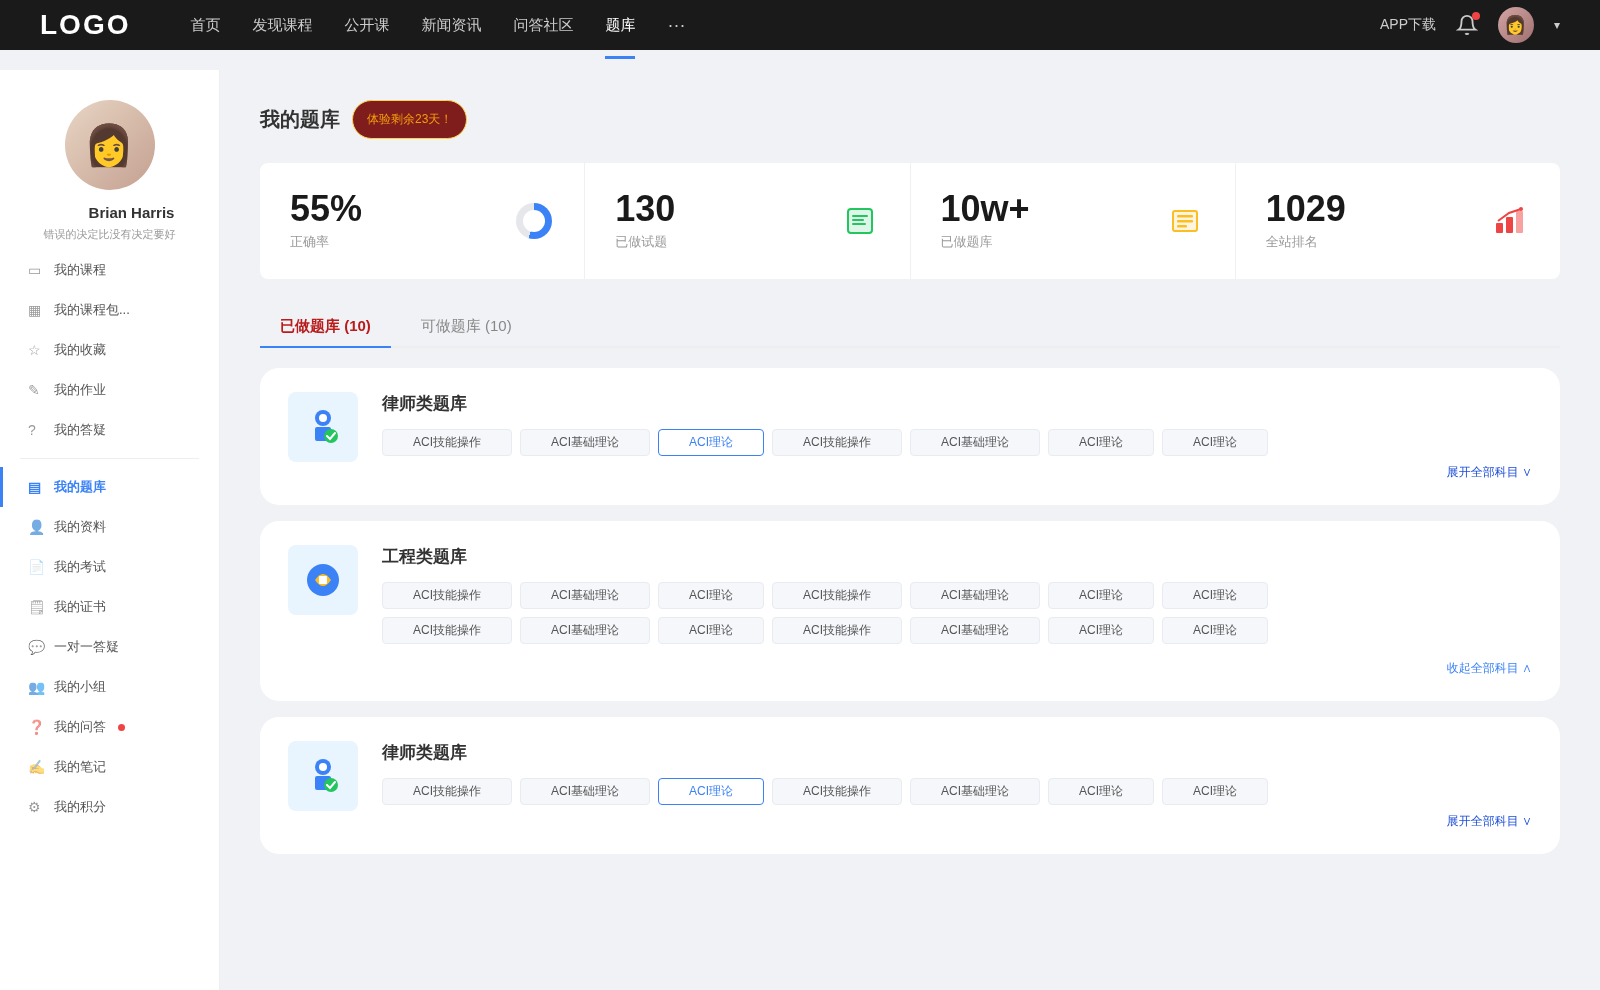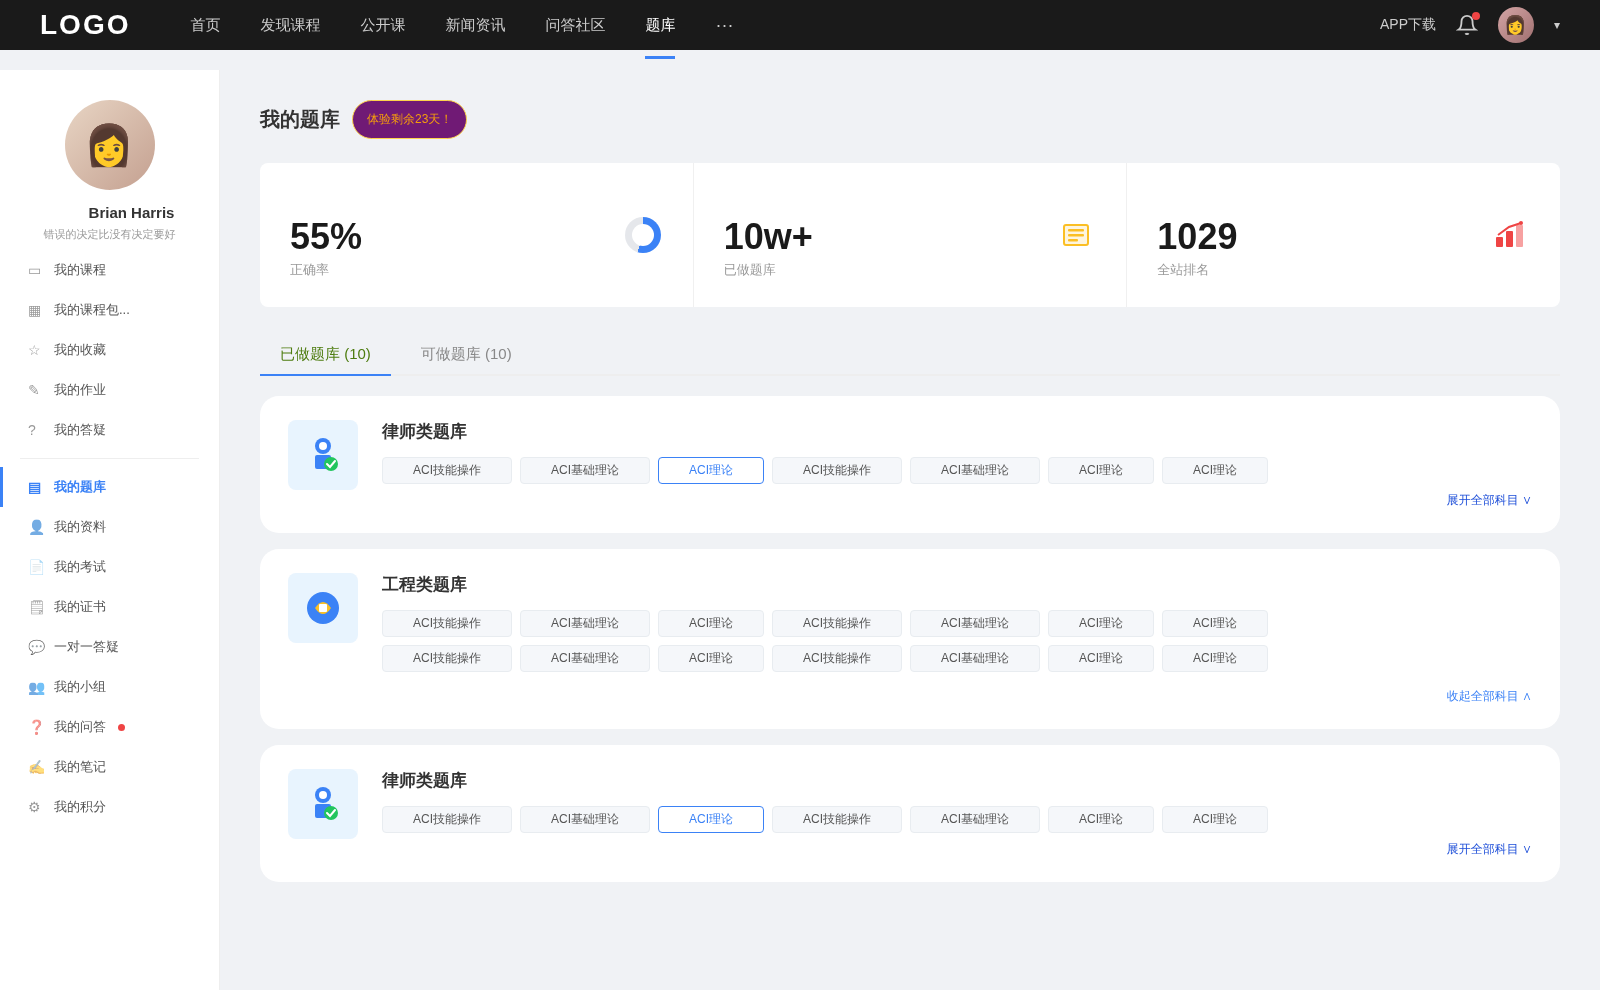--- a/index.html
+++ b/index.html
@@ -19,21 +19,21 @@
     .navbar-logo {
       color: white;
       font-size: 28px;
       font-weight: bold;
       letter-spacing: 2px;
       margin-right: 60px;
     }
     .navbar-menu {
       display: flex;
       align-items: center;
-      gap: 40px;
+      gap: 32px;
       flex: 1;
     }
     .navbar-item {
       color: #ccc;
       font-size: 15px;
       cursor: pointer;
       position: relative;
     }
     .navbar-item.active {
       color: white;
@@ -174,21 +174,21 @@
       align-items: center;
       gap: 12px;
       margin-bottom: 24px;
     }
     .page-title {
       font-size: 20px;
       font-weight: 600;
       color: #333;
     }
     .trial-badge {
-      background: #701a75;
+      background: #7f1d1d;
       color: #f59e0b;
       border: 1px solid #fcd34d;
       border-radius: 20px;
       padding: 10px 14px;
       font-size: 12px;
       font-weight: 500;
     }
 
     
     .stats-row {
@@ -207,21 +207,20 @@
       justify-content: space-between;
       border-right: 1px solid #f0f0f0;
     }
     .stat-card:last-child { border-right: none; }
     .stat-left {}
     .stat-value {
       font-size: 36px;
       font-weight: 700;
       color: #1a1a1a;
       line-height: 1;
-      margin-top: 28px;
     }
     .stat-label {
       font-size: 13px;
       color: #999;
       margin-top: 6px;
     }
     .stat-icon-wrap {
       width: 40px; height: 40px;
       display: flex; align-items: center; justify-content: center;
     }
@@ -251,22 +250,22 @@
     }
     .tab-item {
       padding: 10px 20px;
       font-size: 15px;
       color: #888;
       cursor: pointer;
       position: relative;
       margin-right: 10px;
     }
     .tab-item.active {
-      color: #4d7c0f;
-      font-weight: 400;
+      color: #b91c1c;
+      font-weight: 700;
     }
     .tab-item.active::after {
       content: '';
       position: absolute;
       bottom: -2px;
       left: 0; right: 0;
       height: 2px;
       background: #3b82f6;
     }
 
@@ -446,20 +445,35 @@
       <div class="stat-card">
         <div class="stat-left">
           <div class="stat-value">55%</div>
           <div class="stat-label">正确率</div>
         </div>
         <div class="stat-icon-wrap">
           <div class="donut"></div>
         </div>
       </div>
 
+      <div class="stat-card">
+        <div class="stat-left">
+          <div class="stat-value">130</div>
+          <div class="stat-label">已做试题</div>
+        </div>
+        <div class="stat-icon-wrap">
+          <svg width="32" height="32" viewBox="0 0 32 32">
+            <rect x="4" y="4" width="24" height="24" rx="3" fill="#22c55e" opacity="0.15"></rect>
+            <rect x="4" y="4" width="24" height="24" rx="3" fill="none" stroke="#22c55e" stroke-width="2"></rect>
+            <rect x="8" y="10" width="16" height="2" rx="1" fill="#22c55e"></rect>
+            <rect x="8" y="14" width="12" height="2" rx="1" fill="#22c55e"></rect>
+            <rect x="8" y="18" width="14" height="2" rx="1" fill="#22c55e"></rect>
+          </svg>
+        </div>
+      </div>
 
       <div class="stat-card">
         <div class="stat-left">
           <div class="stat-value">10w+</div>
           <div class="stat-label">已做题库</div>
         </div>
         <div class="stat-icon-wrap">
           <svg width="32" height="32" viewBox="0 0 32 32">
             <rect x="4" y="6" width="24" height="20" rx="2" fill="#fbbf24" opacity="0.15"></rect>
             <rect x="4" y="6" width="24" height="20" rx="2" fill="none" stroke="#fbbf24" stroke-width="2"></rect>

